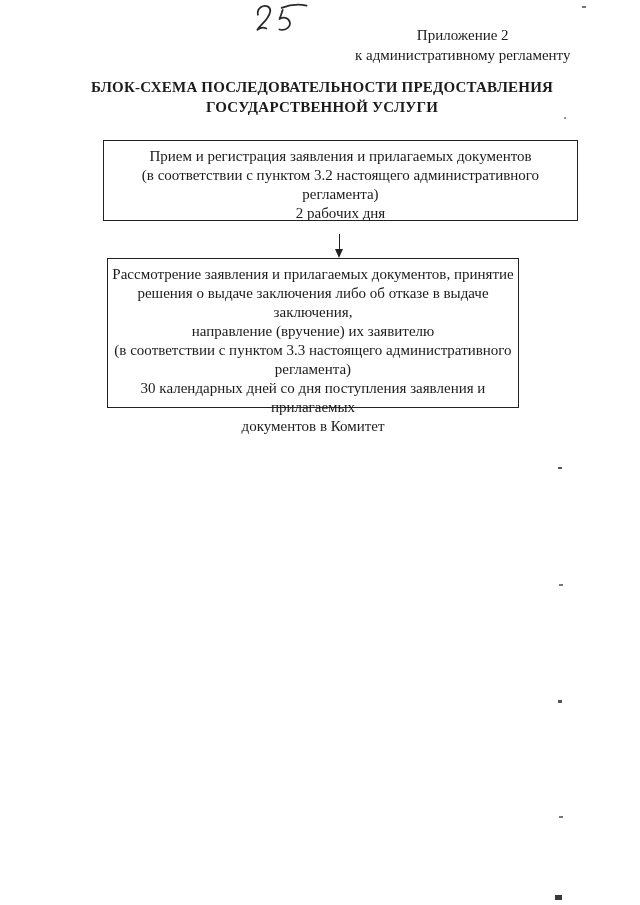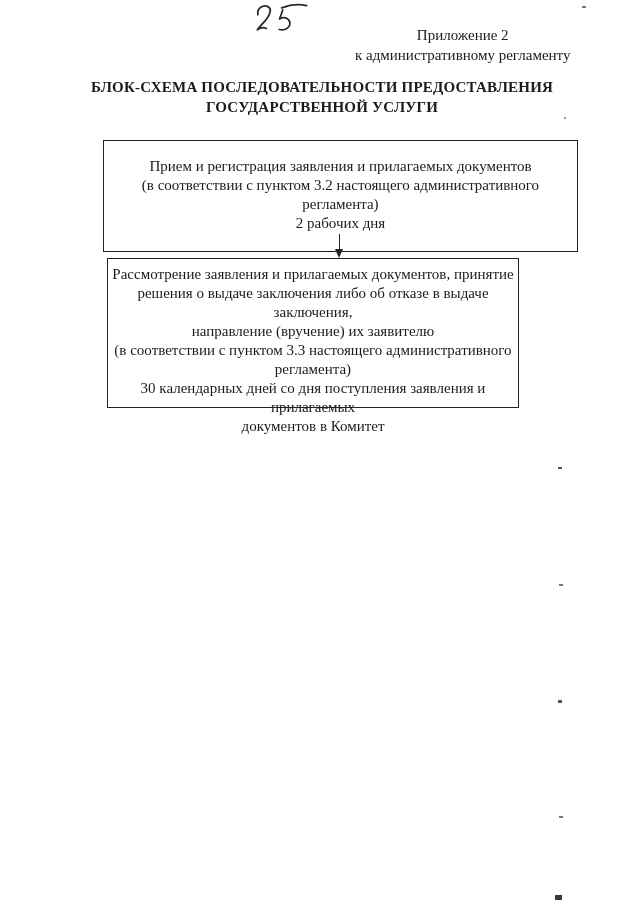--- a/index.html
+++ b/index.html
@@ -55,22 +55,22 @@
     background: #ffffff;
     text-align: center;
     font-size: 15px;
     line-height: 19px;
     box-sizing: border-box;
   }
   .flow-box-1 {
     left: 103px;
     top: 140px;
     width: 475px;
-    height: 112px;
-    padding-top: 16px;
+    height: 81px;
+    padding-top: 6px;
   }
   .flow-box-2 {
     left: 107px;
     top: 258px;
     width: 412px;
     height: 150px;
     padding-top: 6px;
   }
 
   .flow-connector {

